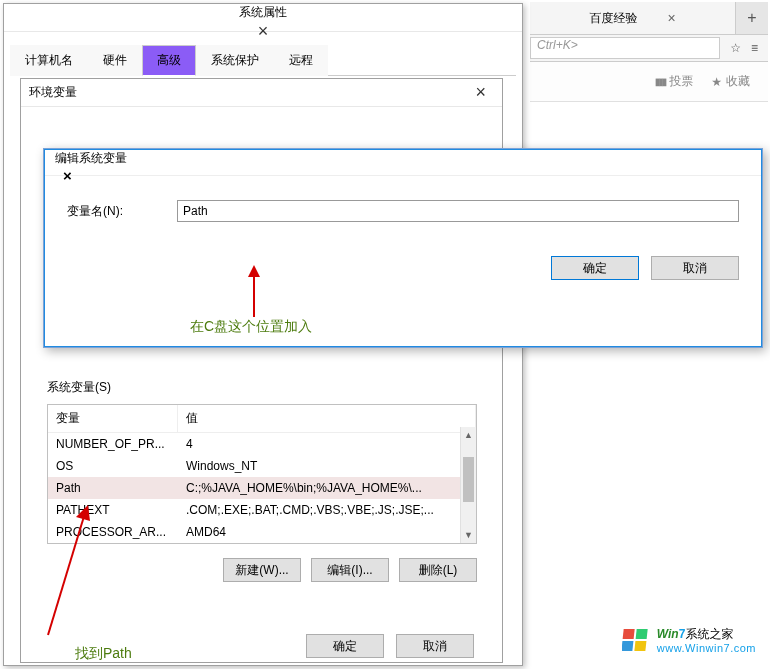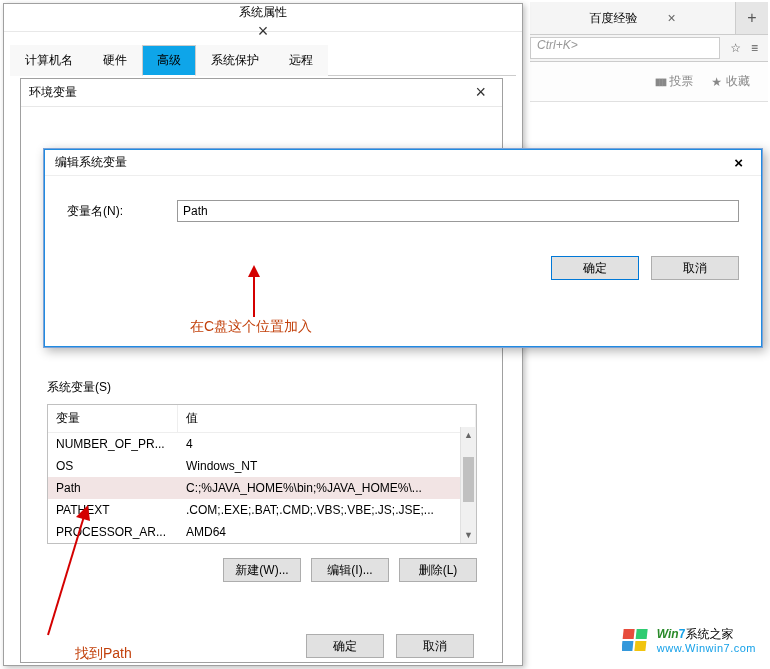--- a/index.html
+++ b/index.html
@@ -16,21 +16,21 @@
 .browser-toolbar { position: absolute; top: 62px; right: 2px; width: 238px; height: 40px; background: #fdfdfd; border-bottom: 1px solid #e0e0e0; display:flex; align-items:center; justify-content:flex-end; gap:18px; padding-right:18px; color:#888; }
 .toolbar-item { display:flex; align-items:center; gap:4px; }
 
 
 .sysprops { position: absolute; top: 3px; left: 3px; width: 520px; height: 663px; background: #fff; border: 1px solid #a0a0a0; box-shadow: 2px 2px 6px rgba(0,0,0,0.25); }
 .sysprops-title { height: 28px; display:flex; align-items:center; justify-content:space-between; padding: 0 8px; background: #fff; border-bottom:1px solid #e8e8e8;flex-direction:column;}
 .close-x { font-size: 18px; color: #333; padding: 0 8px; cursor: pointer; }
 
 .tabs { display:flex; margin: 12px 6px 0 6px; border-bottom: 1px solid #ccc;}
 .tab { padding: 6px 14px; border: 1px solid transparent; cursor: pointer; position: relative; top: 1px; background:#f8f8f8;}
-.tab.active { border: 1px solid #ccc; border-bottom: 1px solid #fff; background: #0ea5e9; }
+.tab.active { border: 1px solid #ccc; border-bottom: 1px solid #fff; background: #8b5cf6; }
 
 
 .envdlg { position: absolute; top: 78px; left: 20px; width: 483px; height: 585px; background: #fff; border: 1px solid #a0a0a0; }
 .envdlg-title { height: 28px; display:flex; align-items:center; justify-content:space-between; padding: 0 8px; border-bottom:1px solid #e8e8e8;}
 
 .sysvars-section { position: absolute; top: 300px; left: 26px; width: 430px; }
 .section-label { margin-bottom: 8px; }
 .listview { border: 1px solid #c0c0c0; background:#fff; }
 .lv-header { display:flex; background:#fff; border-bottom:1px solid #eee; }
 .lv-header div { padding:5px 8px; border-right:1px solid #eee; }
@@ -46,31 +46,31 @@
 
 .btn-row { display:flex; justify-content:flex-end; gap:10px; margin-top:14px; }
 .wbtn { min-width:78px; height:24px; background:#e1e1e1; border:1px solid #adadad; cursor:pointer; display:flex; align-items:center; justify-content:center; }
 .wbtn.default { border:1px solid #0078d7; }
 
 .bottom-btns { position: absolute; bottom: 4px; right: 28px; display:flex; gap:12px; }
 
 
 .editdlg { position:absolute; top:148px; left:43px; width:720px; height:200px; background:#fff; border:1px solid #7aa2d8; box-shadow: 3px 3px 10px rgba(0,0,0,0.3);}
 .editdlg-outer { border:1px solid #208be0; position:absolute; inset:0; }
-.editdlg-title { height:26px; display:flex; align-items:center; justify-content:space-between; padding:0 10px; border-bottom:1px solid #eee;}
+.editdlg-title { height:26px; display:flex; align-items:flex-start; justify-content:space-between; padding:0 10px; border-bottom:1px solid #eee;flex-direction:column;}
 .close-x2 { font-size:15px; font-weight:bold; padding:0 8px; cursor:pointer;}
 .editdlg-body { padding: 24px 22px 10px 22px; }
 .form-row { display:flex; align-items:center; margin-bottom:14px; }
 .form-label { width: 110px; }
 .form-input { flex:1; height:22px; border:1px solid #999; padding:0 5px; font-family: "Segoe UI", sans-serif;}
 .form-input.blue { border:1px solid #4a90e2; }
 .editdlg-btns { display:flex; justify-content:flex-end; gap:12px; padding: 10px 22px; }
 
 
-.anno-red { color:#c2410c; font-size:14px; position:absolute; z-index:50;}
+.anno-red { color:#4d7c0f; font-size:14px; position:absolute; z-index:50;}
 .arrow-svg { position:absolute; z-index:49; }
 
 
 .watermark { position:absolute; right:14px; bottom:14px; display:flex; align-items:center; gap:5px; z-index:60;}
 .watermark-text { display:flex; flex-direction:column; line-height:1.2; }
 .wm-top { font-size:14px; }
 .wm-top b { color:#2a8a2a; font-style:italic; font-weight:bold;}
 .wm-top span.seven { color:#14a0e8; font-weight:bold;}
 .wm-bottom { font-size:11px; color:#14a0e8; letter-spacing:0.5px;}
 </style>

